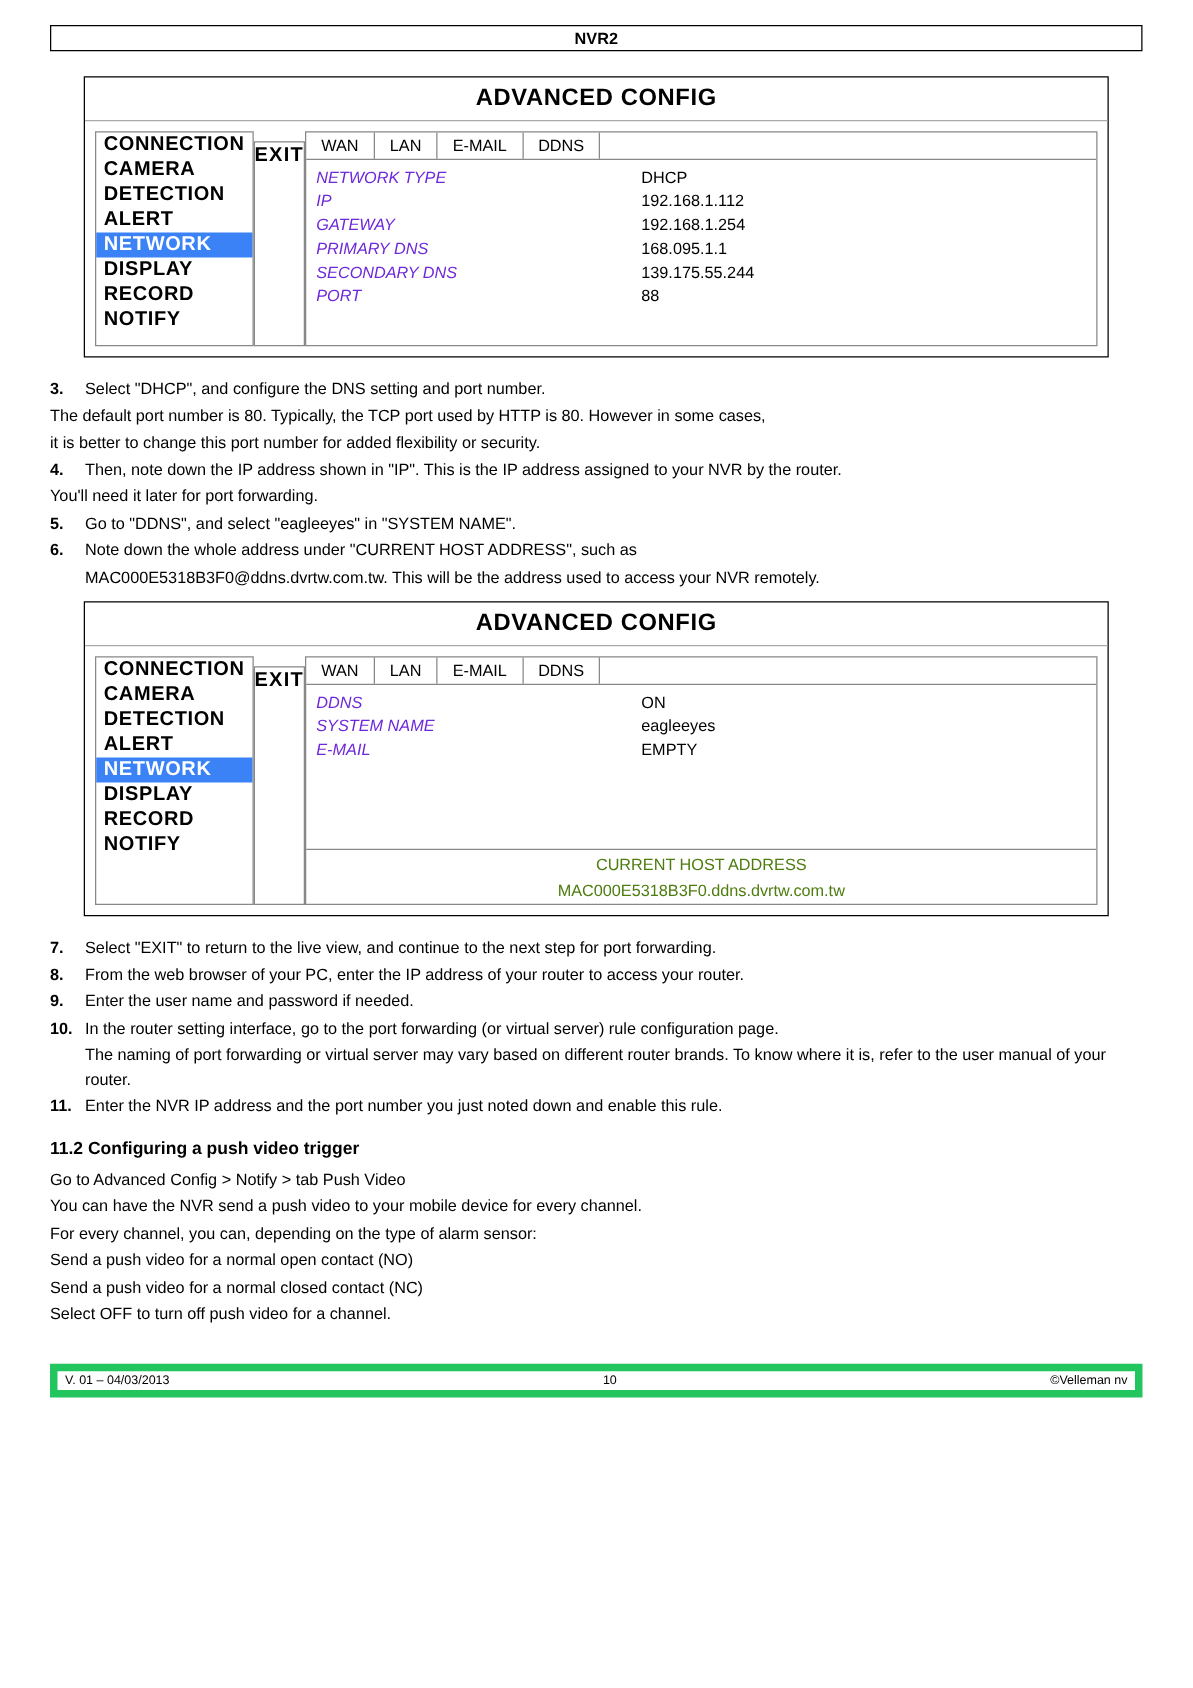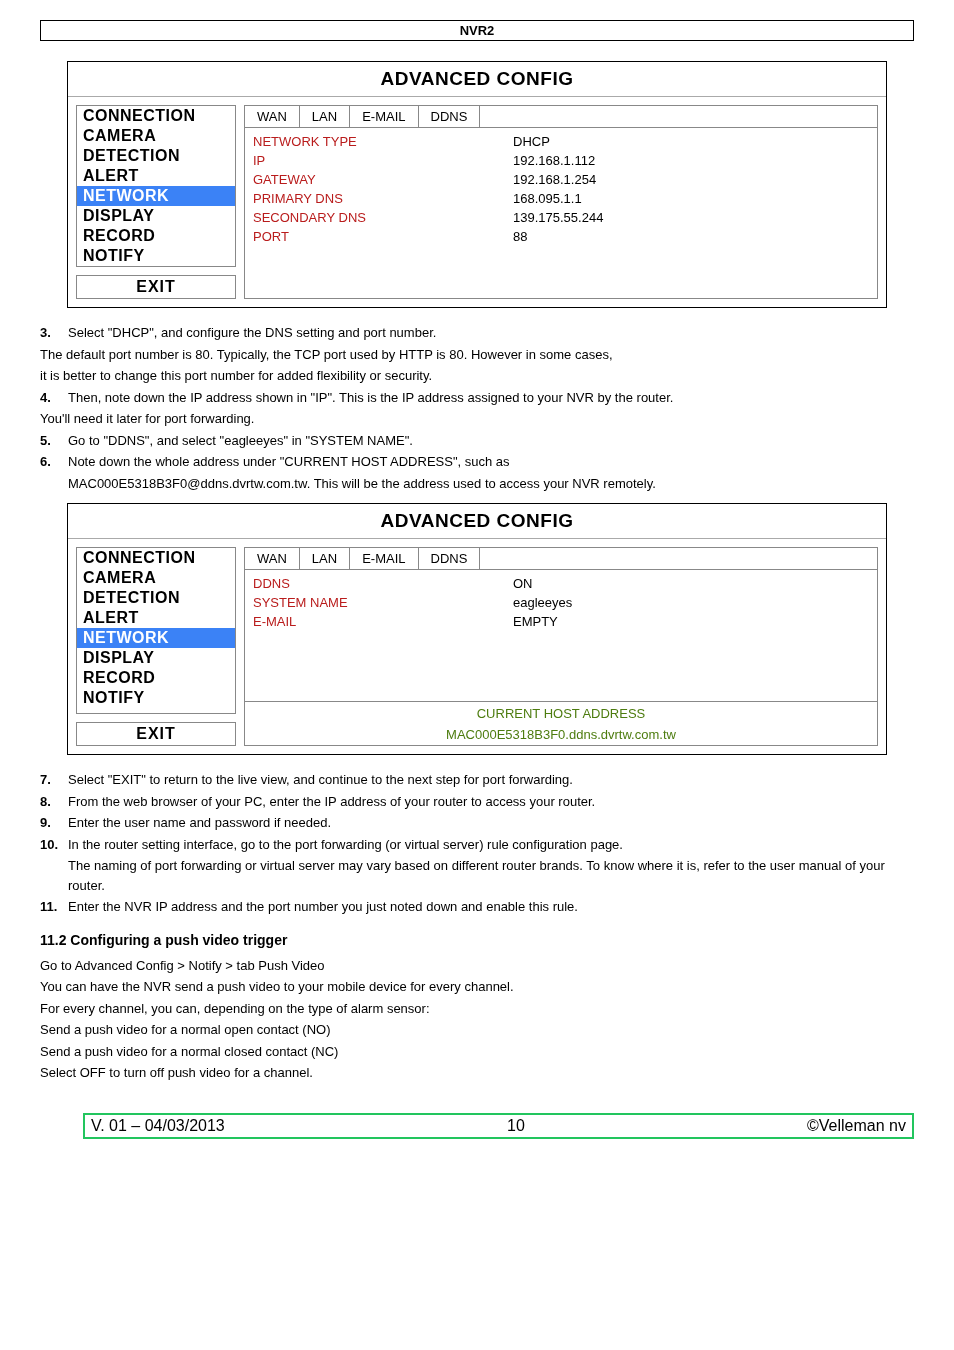--- a/index.html
+++ b/index.html
@@ -38,21 +38,21 @@
       border-bottom: 1px solid #aaa;
     }
     .config-body {
       display: flex;
       padding: 8px 8px 0 8px;
       gap: 8px;
     }
     .sidebar {
       width: 160px;
       display: flex;
-      flex-direction: column;
+      flex-direction: row;
     }
     .sidebar-main {
       border: 1px solid #888;
       flex-grow: 1;
     }
     .sidebar-item {
       font-size: 16px;
       font-weight: bold;
       padding: 1px 6px;
       font-family: 'Trebuchet MS', Arial, sans-serif;
@@ -88,21 +88,22 @@
     .tabs-spacer {
       flex: 1;
     }
     .config-row {
       display: flex;
       padding: 2px 8px;
       font-size: 13px;
     }
     .config-label {
       width: 260px;
-      color: #b91c1c;
+      color: #6d28d9;
+      font-style: italic;
     }
     .config-value {
       flex: 1;
     }
     .content-footer {
       text-align: center;
       font-size: 13px;
       padding: 3px 0;
       color: #4d7c0f;
     }
@@ -125,27 +126,26 @@
     }
     .indent {
       padding-left: 28px;
     }
     .section-heading {
       font-weight: bold;
       margin: 15px 0 8px 0;
       font-size: 14px;
     }
     .footer {
-      border: 2px solid #22c55e;
+      border: 6px solid #22c55e;
       display: flex;
       justify-content: space-between;
       padding: 2px 6px;
       margin-top: 30px;
-      font-size: 16px;
-      margin-left: 43px;
+      font-size: 10px;
     }
     .content-rows-wrap {
       padding: 4px 0 30px 0;
     }
     .content-rows-wrap-short {
       padding: 4px 0 10px 0;
     }
   </style>
 </head>
 <body>

